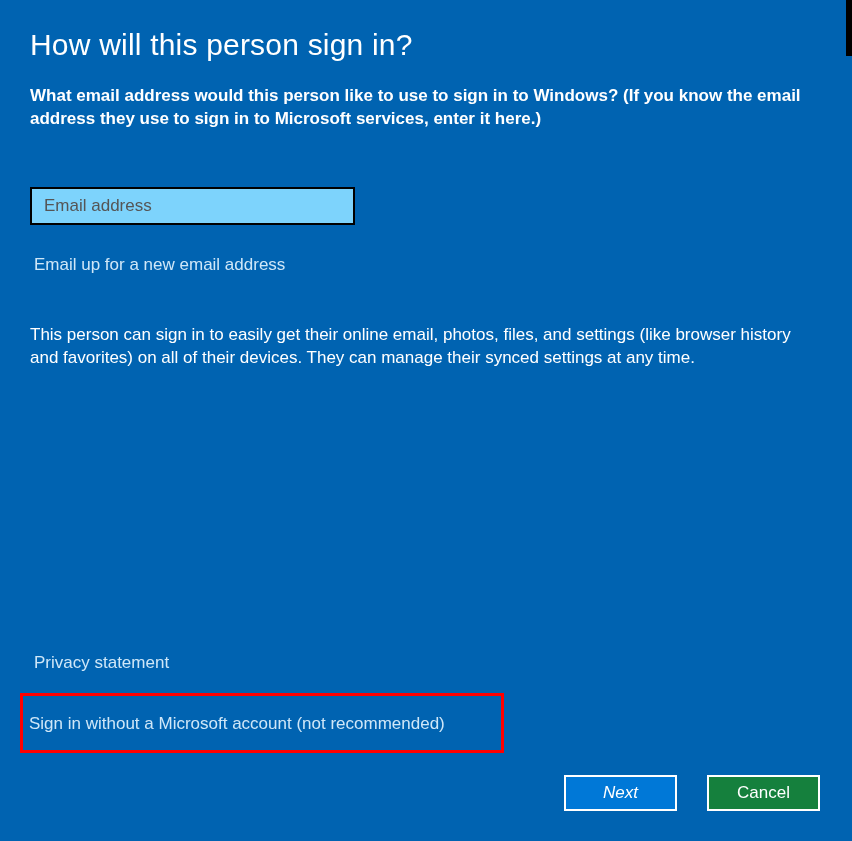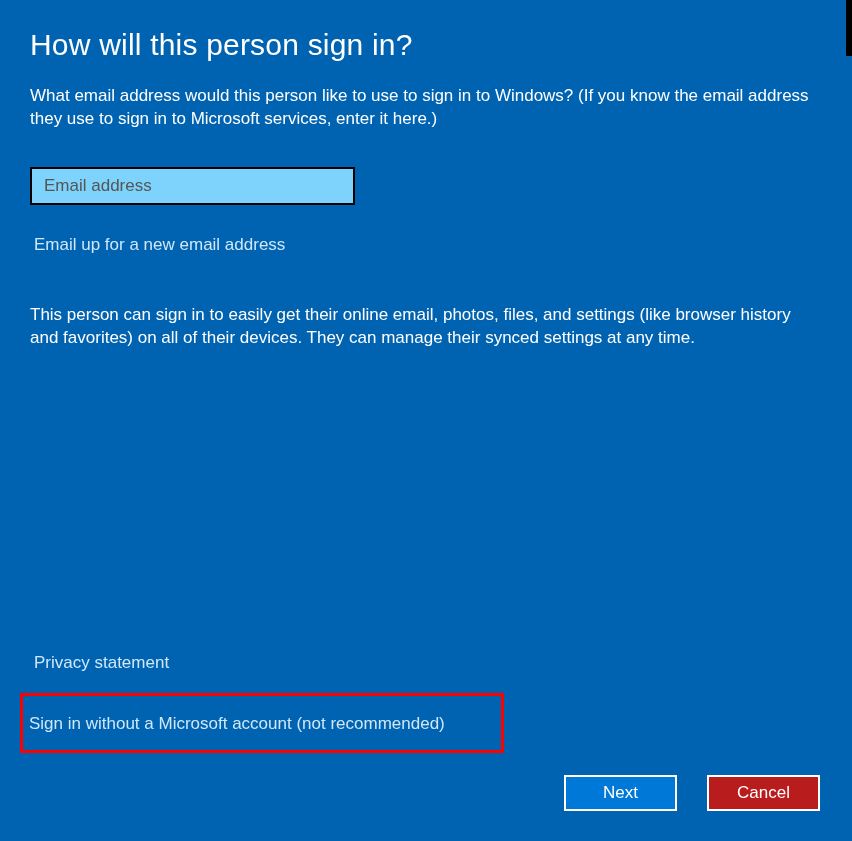--- a/index.html
+++ b/index.html
@@ -32,22 +32,22 @@
     }
     .title {
       font-size: 30px;
       font-weight: 300;
       margin-bottom: 22px;
       letter-spacing: 0.2px;
     }
     .intro {
       font-size: 17px;
       line-height: 1.38;
-      font-weight: 400;
-      margin-bottom: 36px;
+      font-weight: 700;
+      margin-bottom: 56px;
       max-width: 790px;
     }
     .email-input {
       width: 325px;
       height: 38px;
       border: 2px solid #000000;
       background: #7dd3fc;
       color: #000000;
       font-size: 17px;
       padding: 0 12px;
@@ -107,23 +107,24 @@
       font-family: inherit;
       border: 2px solid #ffffff;
       cursor: pointer;
       display: flex;
       align-items: center;
       justify-content: center;
     }
     .btn-primary {
       background: #0078D7;
       color: #ffffff;
+      font-style: italic;
     }
     .btn-secondary {
-      background: #b91c1c;
+      background: #15803d;
       color: #ffffff;
     }
   </style>
 </head>
 <body>
 
 <div class="scrollbar"></div>
 
 <div class="container">
   <h1 class="title">How will this person sign in?</h1>

